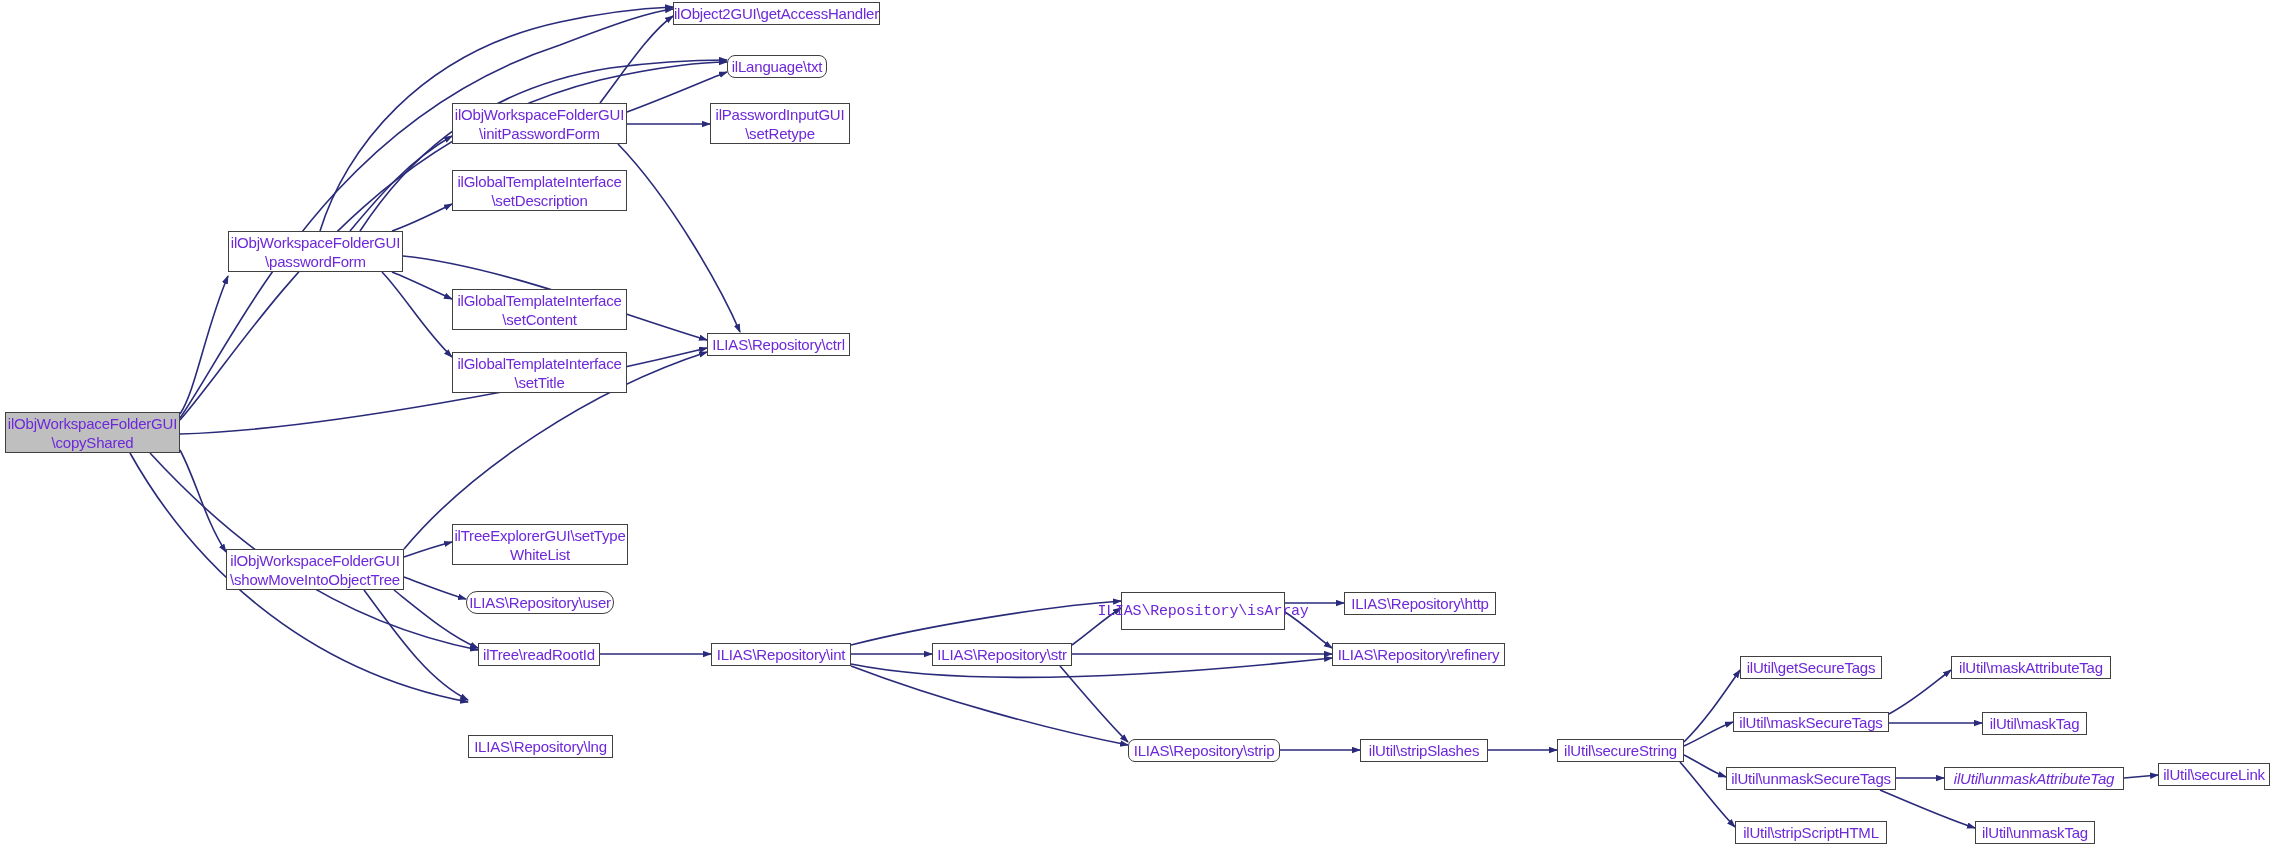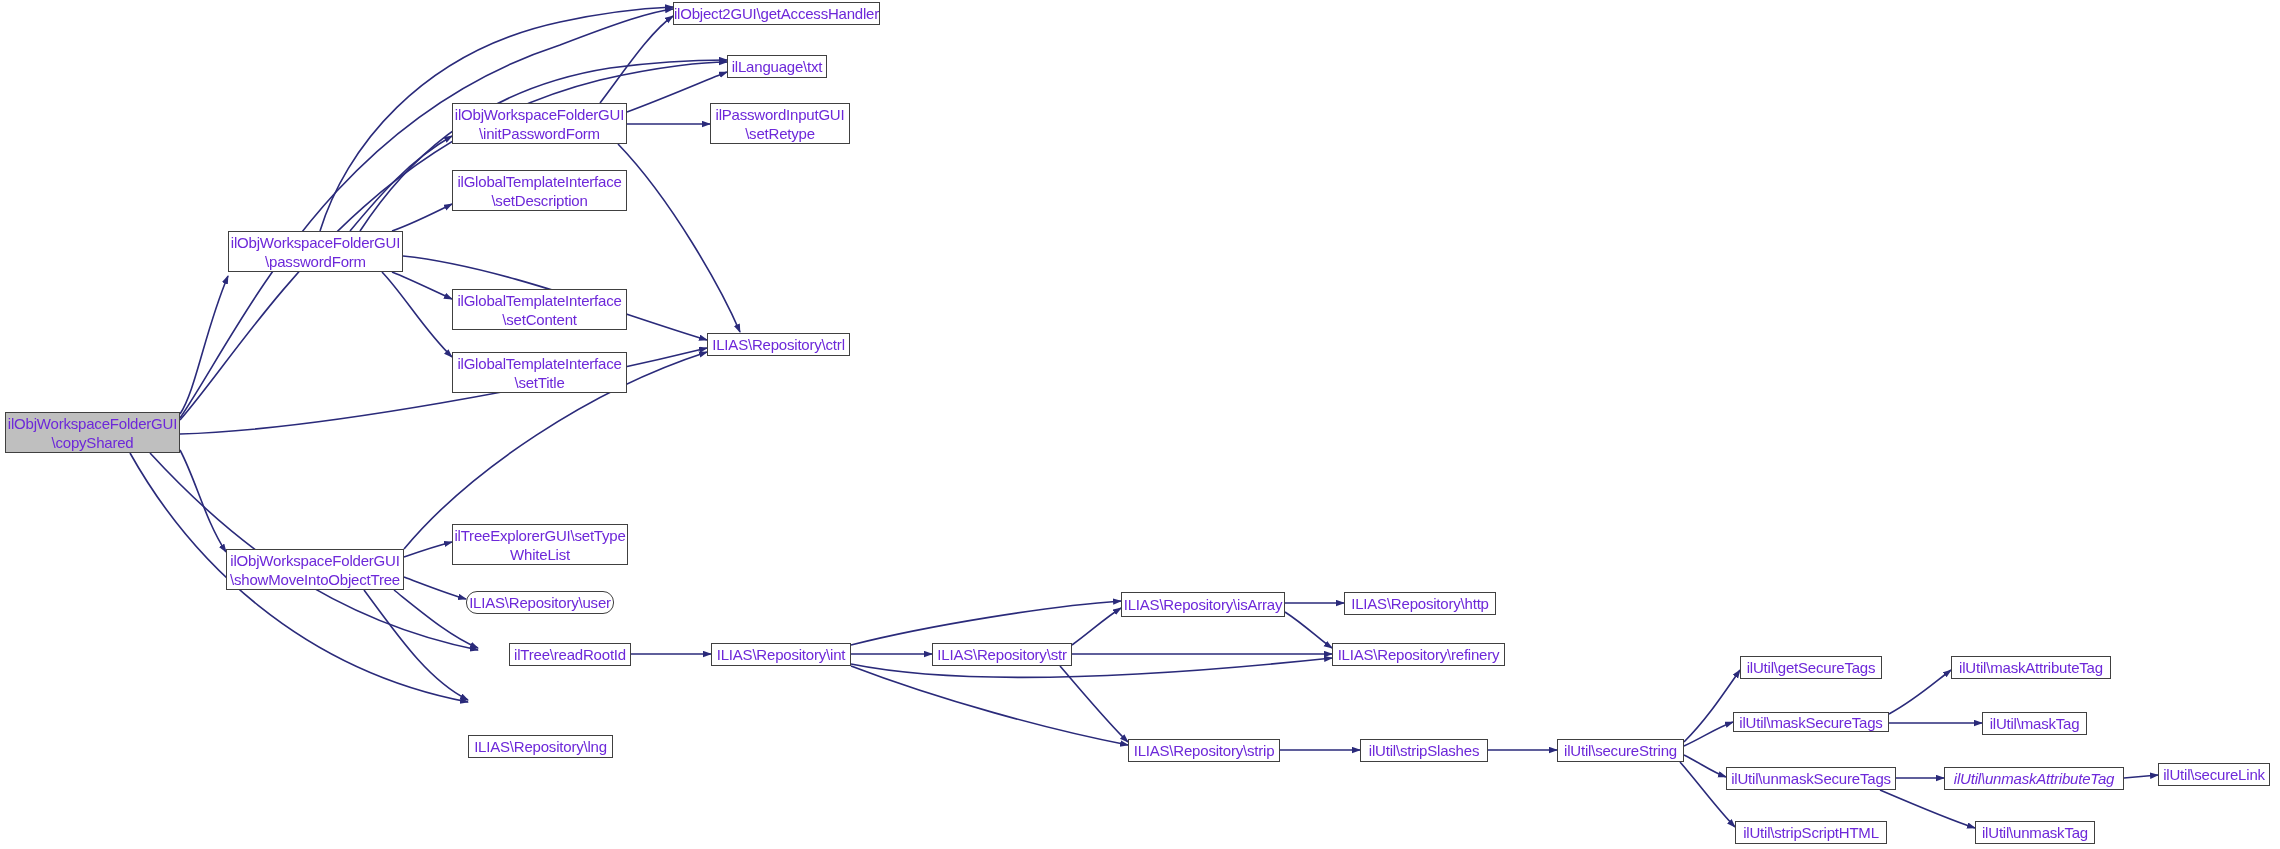--- a/index.html
+++ b/index.html
@@ -100,35 +100,35 @@
 \showMoveIntoObjectTree</span></div>
       <div class="node" style="left: 452px; top: 103px; width: 175px; height: 41px;"><span class="lbl">ilObjWorkspaceFolderGUI
 \initPasswordForm</span></div>
       <div class="node" style="left: 452px; top: 170px; width: 175px; height: 41px;"><span class="lbl">ilGlobalTemplateInterface
 \setDescription</span></div>
       <div class="node" style="left: 452px; top: 289px; width: 175px; height: 41px;"><span class="lbl">ilGlobalTemplateInterface
 \setContent</span></div>
       <div class="node" style="left: 452px; top: 352px; width: 175px; height: 41px;"><span class="lbl">ilGlobalTemplateInterface
 \setTitle</span></div>
       <div class="node" style="left: 673px; top: 2px; width: 207px; height: 23px;"><span class="lbl">ilObject2GUI\getAccessHandler</span></div>
-      <div class="node" style="left: 727px; top: 55px; width: 100px; height: 23px;"><span class="lbl">ilLanguage\txt</span></div>
+      <div class="node" style="left: 727px; top: 55px; width: 100px; height: 23px; border-radius: 8px;"><span class="lbl">ilLanguage\txt</span></div>
       <div class="node" style="left: 710px; top: 103px; width: 140px; height: 41px;"><span class="lbl">ilPasswordInputGUI
 \setRetype</span></div>
       <div class="node" style="left: 707px; top: 333px; width: 143px; height: 23px;"><span class="lbl">ILIAS\Repository\ctrl</span></div>
       <div class="node" style="left: 452px; top: 524px; width: 176px; height: 41px;"><span class="lbl">ilTreeExplorerGUI\setType
 WhiteList</span></div>
       <div class="node" style="left: 466px; top: 591px; width: 148px; height: 23px; border-radius: 11px;"><span class="lbl">ILIAS\Repository\user</span></div>
-      <div class="node" style="left: 478px; top: 643px; width: 122px; height: 23px; margin-left: 31px;"><span class="lbl">ilTree\readRootId</span></div>
+      <div class="node" style="left: 478px; top: 643px; width: 122px; height: 23px;"><span class="lbl">ilTree\readRootId</span></div>
       <div class="node" style="left: 468px; top: 695px; width: 145px; height: 23px; margin-top: 40px;"><span class="lbl">ILIAS\Repository\lng</span></div>
       <div class="node" style="left: 711px; top: 643px; width: 140px; height: 23px;"><span class="lbl">ILIAS\Repository\int</span></div>
       <div class="node" style="left: 932px; top: 643px; width: 140px; height: 23px;"><span class="lbl">ILIAS\Repository\str</span></div>
-      <div class="node" style="left: 1121px; top: 592px; width: 164px; height: 25px;"><span class="lbl">ILIAS\Repository\isArray</span></div>
+      <div class="node" style="left: 1121px; top: 592px; width: 164px; height: 38px; font-family: Liberation Mono, monospace;"><span class="lbl">ILIAS\Repository\isArray</span></div>
       <div class="node" style="left: 1344px; top: 592px; width: 152px; height: 23px;"><span class="lbl">ILIAS\Repository\http</span></div>
       <div class="node" style="left: 1332px; top: 643px; width: 173px; height: 23px;"><span class="lbl">ILIAS\Repository\refinery</span></div>
-      <div class="node" style="left: 1128px; top: 739px; width: 152px; height: 23px;"><span class="lbl">ILIAS\Repository\strip</span></div>
+      <div class="node" style="left: 1128px; top: 739px; width: 152px; height: 23px; border-radius: 7px;"><span class="lbl">ILIAS\Repository\strip</span></div>
       <div class="node" style="left: 1360px; top: 739px; width: 128px; height: 23px;"><span class="lbl">ilUtil\stripSlashes</span></div>
       <div class="node" style="left: 1557px; top: 739px; width: 127px; height: 23px;"><span class="lbl">ilUtil\secureString</span></div>
       <div class="node" style="left: 1740px; top: 656px; width: 142px; height: 23px;"><span class="lbl">ilUtil\getSecureTags</span></div>
       <div class="node" style="left: 1733px; top: 712px; width: 156px; height: 20px;"><span class="lbl">ilUtil\maskSecureTags</span></div>
       <div class="node" style="left: 1726px; top: 767px; width: 170px; height: 23px;"><span class="lbl">ilUtil\unmaskSecureTags</span></div>
       <div class="node" style="left: 1735px; top: 821px; width: 152px; height: 23px;"><span class="lbl">ilUtil\stripScriptHTML</span></div>
       <div class="node" style="left: 1951px; top: 656px; width: 160px; height: 23px;"><span class="lbl">ilUtil\maskAttributeTag</span></div>
       <div class="node" style="left: 1982px; top: 712px; width: 105px; height: 23px;"><span class="lbl">ilUtil\maskTag</span></div>
       <div class="node" style="left: 1944px; top: 767px; width: 180px; height: 23px; font-style: italic;"><span class="lbl">ilUtil\unmaskAttributeTag</span></div>
       <div class="node" style="left: 1975px; top: 821px; width: 120px; height: 23px;"><span class="lbl">ilUtil\unmaskTag</span></div>

